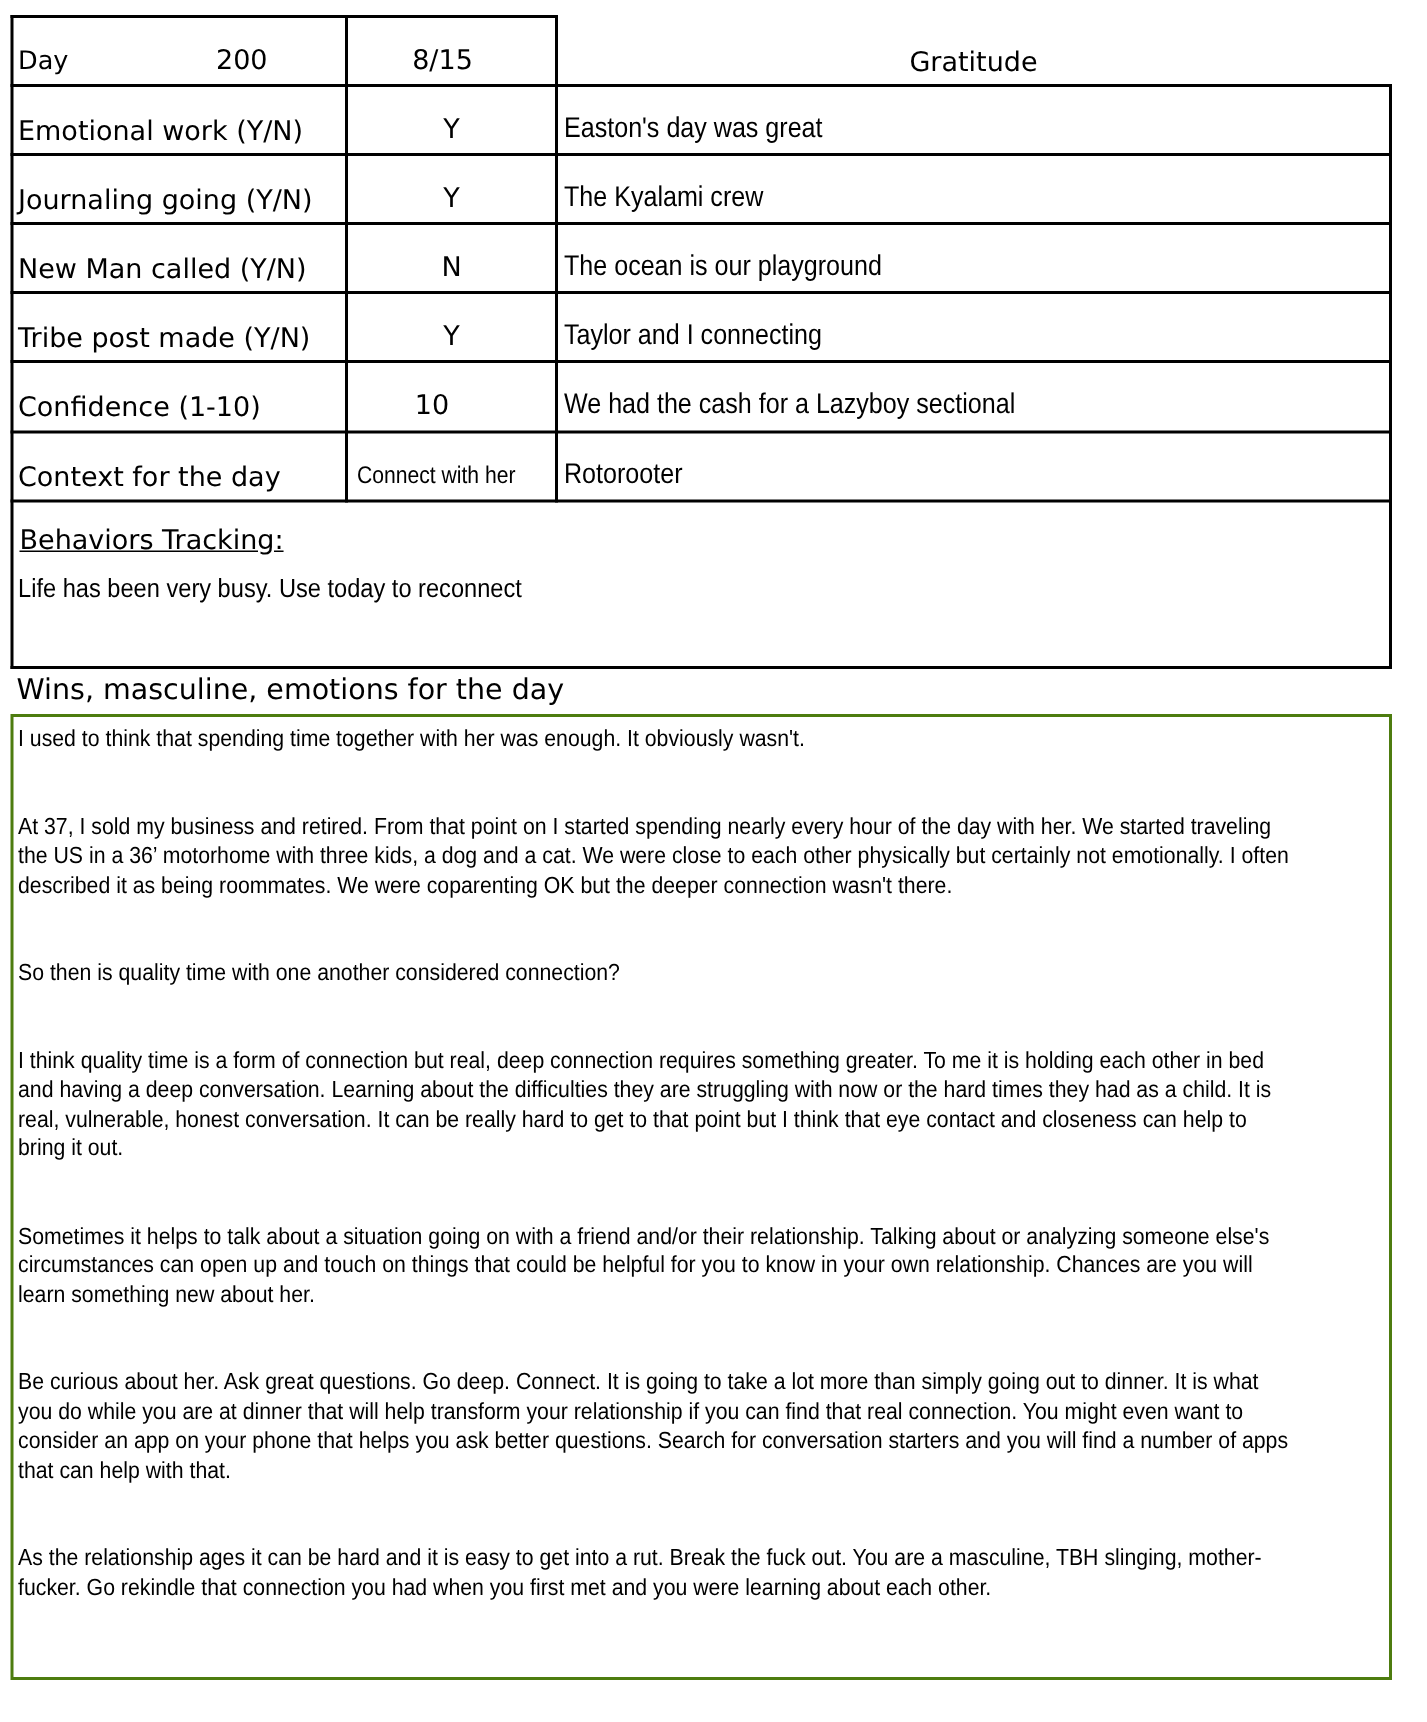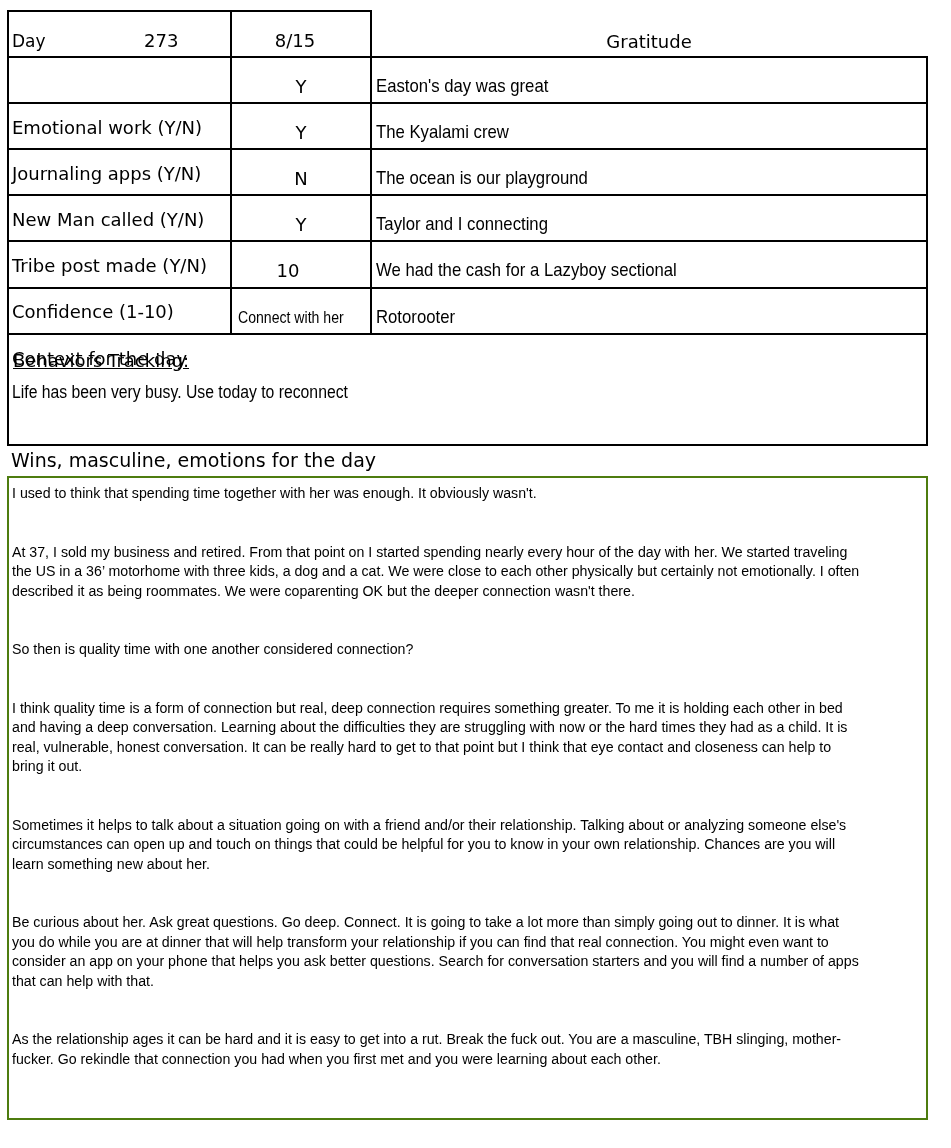--- a/index.html
+++ b/index.html
@@ -2,21 +2,21 @@
 <html><head>
 <meta charset="utf-8">
 <style>
   html, body { margin:0; padding:0; background:#ffffff; }
   body { width:951px; height:1148px; position:relative; overflow:hidden; color:#000; }
   .abs { position:absolute; }
   .hline { position:absolute; height:2px; background:#000; }
   .vline { position:absolute; width:2px; background:#000; }
   .cal { font-family:"DejaVu Sans", sans-serif; font-size:17px; color:#000; white-space:nowrap; }
   .narrow { font-family:"Liberation Sans", sans-serif; font-size:19px; color:#000; white-space:nowrap; transform-origin:left center; }
-  .cell-label { left:12px;margin-top:40px; }
+  .cell-label { left:12px; }
   .cell-val { text-align:center; }
   .body-text { font-family:"Liberation Sans", sans-serif; font-size:15.5px; line-height:19.5px; color:#000; }
   .para { margin:0; white-space:normal; }
 </style>
 </head>
 <body>
 
 <div>
 
   <div class="hline" style="left:7px; top:10px; width:365px;"></div>
@@ -30,32 +30,32 @@
   <div class="hline" style="left:7px; top:333px; width:921px;"></div>
   <div class="hline" style="left:7px; top:444px; width:921px;"></div>
 
   <div class="vline" style="left:7px; top:10px; height:436px;"></div>
   <div class="vline" style="left:230px; top:10px; height:325px;"></div>
   <div class="vline" style="left:370px; top:10px; height:325px;"></div>
   <div class="vline" style="left:926px; top:56px; height:390px;"></div>
 </div>
 
 <div class="abs cal" style="left:12px; top:31px;">Day</div>
-<div class="abs cal" style="left:144px; top:30px; font-size:18px;">273</div>
+<div class="abs cal" style="left:144px; top:30px; font-size:18px;">200</div>
 <div class="abs cal cell-val" style="left:232px; width:126px; top:30px; font-size:18px;">8/15</div>
 <div class="abs cal cell-val" style="left:372px; width:554px; top:31px; font-size:18px;">Gratitude</div>
 
 <div>
   <div class="abs cal cell-label" style="top:77px; font-size:18px;">Emotional work  (Y/N)</div>
   <div class="abs cal cell-val" style="left:232px; width:138px; top:76px; font-size:18px;">Y</div>
   <div class="abs narrow" style="left:376px; top:75px; transform:scaleX(0.88);">Easton's day was great</div>
 </div>
 
 <div>
-  <div class="abs cal cell-label" style="top:123px; font-size:18px;">Journaling apps (Y/N)</div>
+  <div class="abs cal cell-label" style="top:123px; font-size:18px;">Journaling going (Y/N)</div>
   <div class="abs cal cell-val" style="left:232px; width:138px; top:122px; font-size:18px;">Y</div>
   <div class="abs narrow" style="left:376px; top:121px; transform:scaleX(0.88);">The Kyalami crew</div>
 </div>
 
 <div>
   <div class="abs cal cell-label" style="top:169px; font-size:18px;">New Man called (Y/N)</div>
   <div class="abs cal cell-val" style="left:232px; width:138px; top:168px; font-size:18px;">N</div>
   <div class="abs narrow" style="left:376px; top:167px; transform:scaleX(0.88);">The ocean is our playground</div>
 </div>
 

